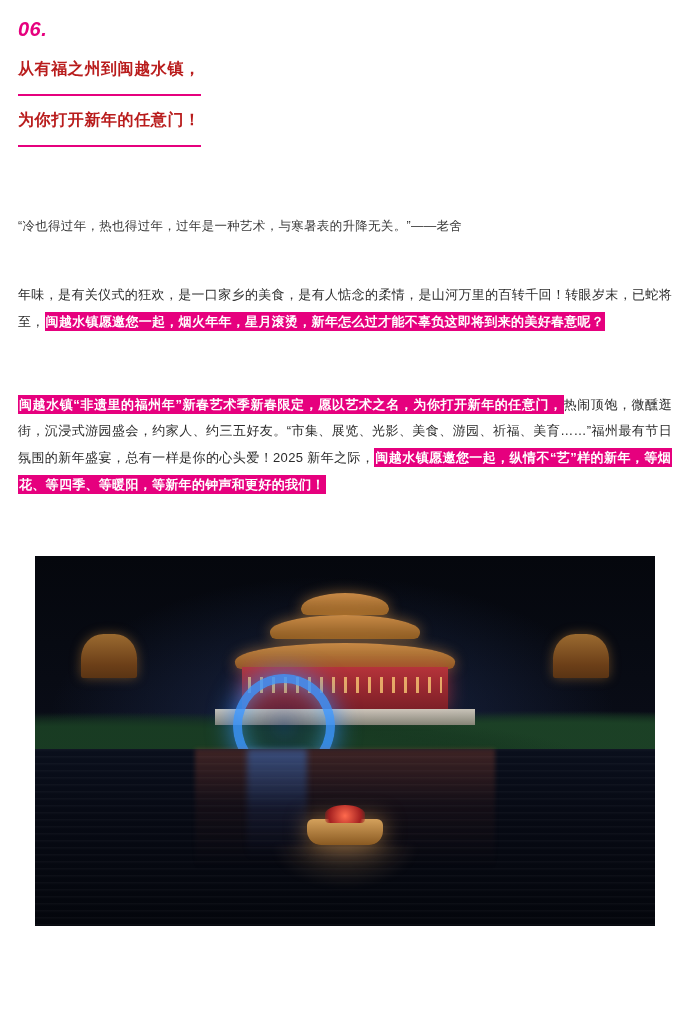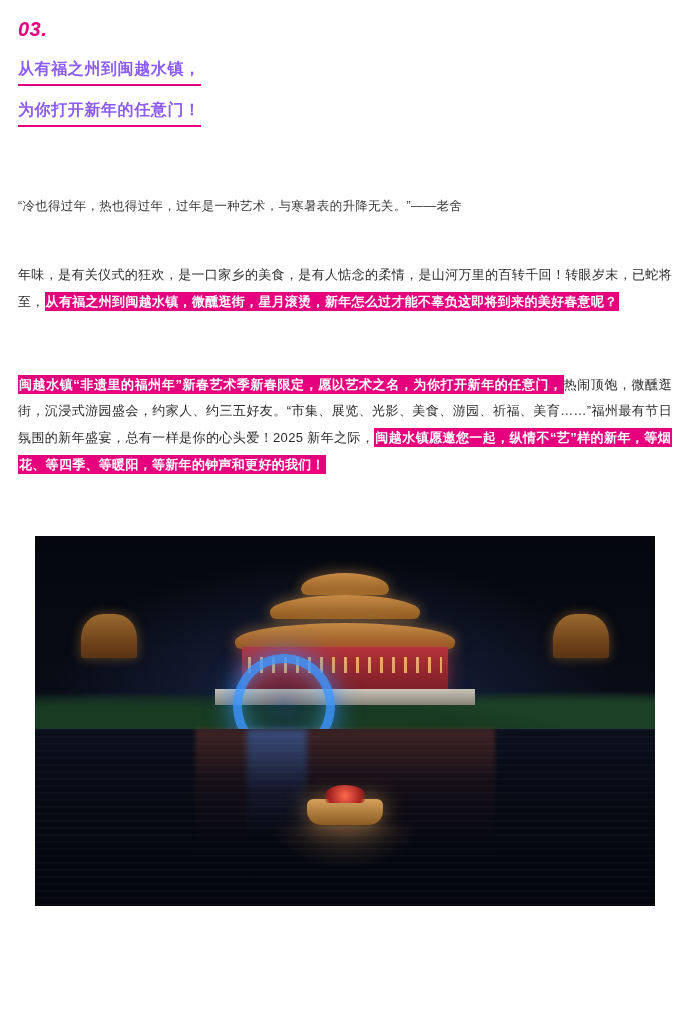--- a/index.html
+++ b/index.html
@@ -34,24 +34,24 @@
   }
 
   
   .headline {
     margin: 16px 0 0 4px;
   }
   .headline-line {
     display: inline-block;
     font-size: 16px;
     font-weight: bold;
-    color: #8b5cf6;
+    color: #b91c1c;
     line-height: 1.55;
     border-bottom: 2px solid #e6007e;
-    padding-bottom: 2px;
+    padding-bottom: 12px;
     margin-bottom: 12px;
     letter-spacing: 0.6px;
   }
 
   
   .quote {
     margin: 56px 4px 15px 4px;
     font-size: 12.5px;
     color: #3a3a3a;
     line-height: 1.9;
@@ -237,32 +237,32 @@
     height: 44px;
     background: radial-gradient(ellipse at 50% 0%, rgba(255,190,120,0.22) 0%, rgba(0,0,0,0) 70%);
     filter: blur(3px);
   }
 </style>
 </head>
 <body>
 
 <div class="page">
 
-  <div class="section-number">03.</div>
+  <div class="section-number">06.</div>
 
   <div class="headline">
     <div class="headline-line">从有福之州到闽越水镇，</div>
     <br>
     <div class="headline-line">为你打开新年的任意门！</div>
   </div>
 
   <div class="quote">“冷也得过年，热也得过年，过年是一种艺术，与寒暑表的升降无关。”——老舍</div>
 
   <div class="para">
-    <span>年味，是有关仪式的狂欢，是一口家乡的美食，是有人惦念的柔情，是山河万里的百转千回！转眼岁末，已蛇将至，</span><span class="hl">从有福之州到闽越水镇，微醺逛街，星月滚烫，新年怎么过才能不辜负这即将到来的美好春意呢？</span>
+    <span>年味，是有关仪式的狂欢，是一口家乡的美食，是有人惦念的柔情，是山河万里的百转千回！转眼岁末，已蛇将至，</span><span class="hl">闽越水镇愿邀您一起，烟火年年，星月滚烫，新年怎么过才能不辜负这即将到来的美好春意呢？</span>
   </div>
 
   <div class="para second">
     <span class="hl">闽越水镇“非遗里的福州年”新春艺术季新春限定，愿以艺术之名，为你打开新年的任意门，</span><span>热闹顶饱，微醺逛街，沉浸式游园盛会，约家人、约三五好友。“市集、展览、光影、美食、游园、祈福、美育……”福州最有节日氛围的新年盛宴，总有一样是你的心头爱！2025 新年之际，</span><span class="hl">闽越水镇愿邀您一起，纵情不“艺”样的新年，等烟花、等四季、等暖阳，等新年的钟声和更好的我们！</span>
   </div>
 
   <div class="figure">
     <div class="night-sky"></div>
     <div class="treeline"></div>
     <div class="palace">

